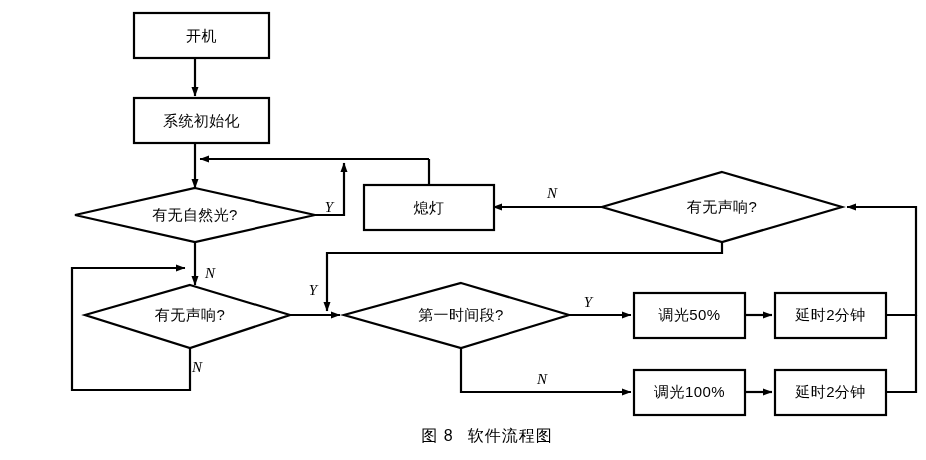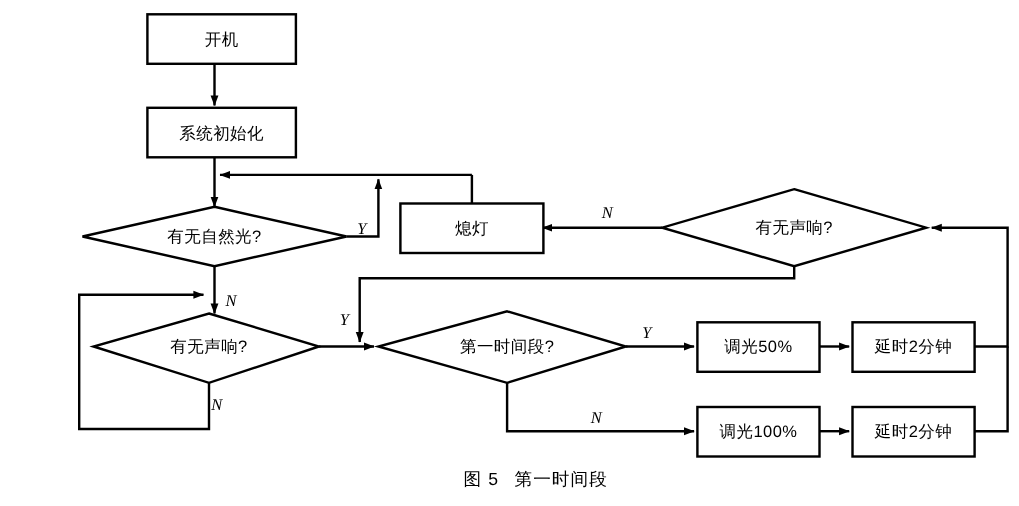--- a/index.html
+++ b/index.html
@@ -169,16 +169,16 @@
     <text class="edge-label" x="305" y="209">Y</text>
     <text class="edge-label" x="186" y="275">N</text>
     <text class="edge-label" x="173" y="369">N</text>
     <text class="edge-label" x="289" y="292">Y</text>
     <text class="edge-label" x="528" y="195">N</text>
     <text class="edge-label" x="564" y="304">Y</text>
     <text class="edge-label" x="518" y="381">N</text>
   </svg>
 
   <div class="caption">
-    <span class="cap-num">图 5</span><span>第一时间段</span>
+    <span class="cap-num">图 8</span><span>软件流程图</span>
   </div>
 
 </div>
 
 </body></html>

